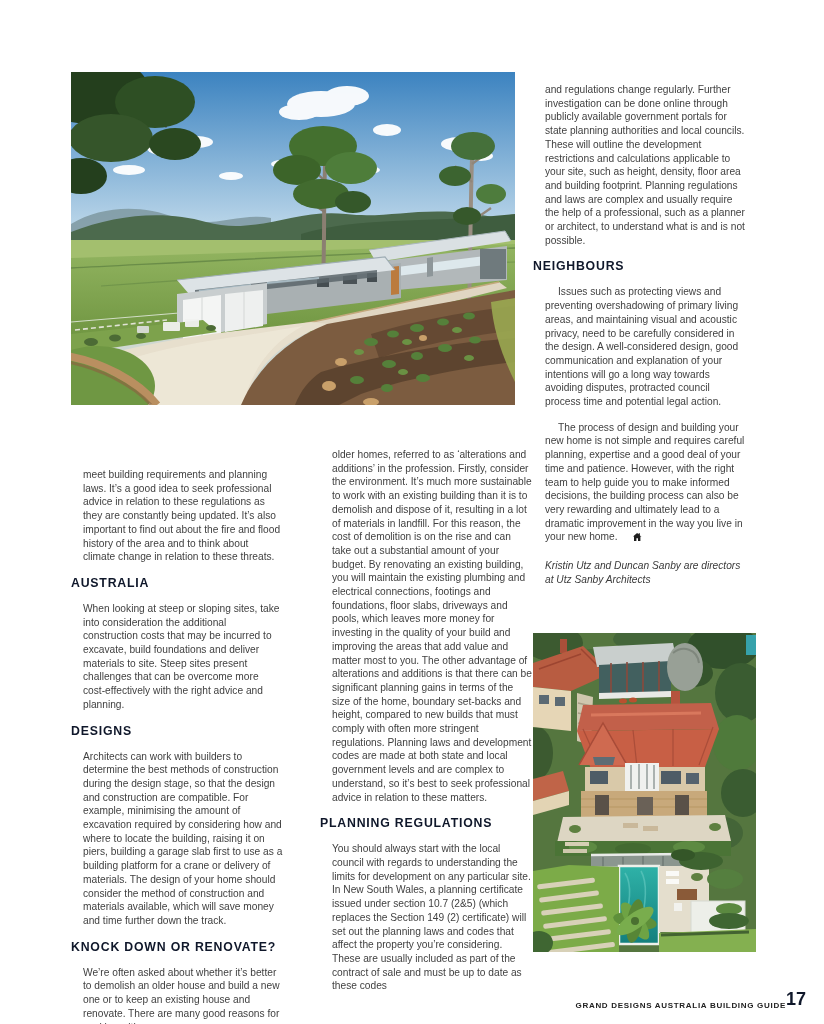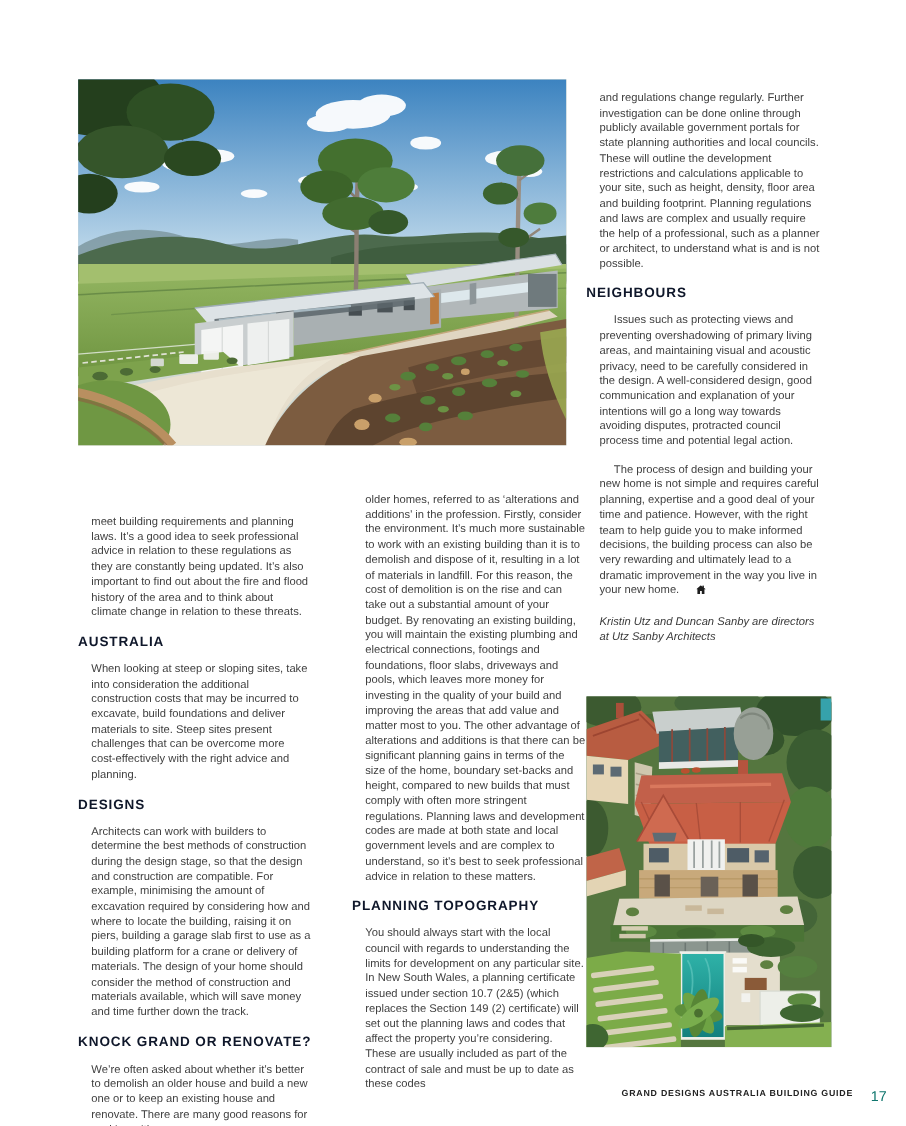--- a/index.html
+++ b/index.html
@@ -18,27 +18,27 @@
   .block{margin:12px;}
   .block.heading{
     font-weight:bold;color:#0f172a;font-size:12.3px;letter-spacing:.8px;
     margin:11px 0 3px 0;line-height:14px;
   }
   .block.para-indent{text-indent:13px;}
   .block.credit{font-style:italic;margin-top:15px;color:#3a3a3a;}
   .end-icon{display:inline-block;margin-left:3px;vertical-align:baseline;}
   .end-icon svg{display:inline-block;vertical-align:-1px;}
   .footer{
-    position:absolute;top:989px;right:18px;display:flex;align-items:flex-start;gap:16px;
+    position:absolute;top:989px;right:18px;display:flex;align-items:flex-end;
   }
   .footer .mag{
     font-weight:bold;font-size:8px;letter-spacing:.7px;color:#222;
   }
   .footer .pagenum{
-    font-size:13px;color:#0f766e;font-weight:normal;
+    font-size:18px;color:#0f172a;font-weight:bold;
   }
 </style>
 </head>
 <body>
 
 <div class="page">
 
   <div class="photo" id="photo-top">
     <svg width="444" height="333" viewBox="0 0 444 333" xmlns="http://www.w3.org/2000/svg">
       <defs>
@@ -194,27 +194,27 @@
       </g>
     </svg>
   </div>
 
   <div class="col" id="col-left">
       <div class="block para">meet building requirements and planning laws. It’s a good idea to seek professional advice in relation to these regulations as they are constantly being updated. It’s also important to find out about the fire and flood history of the area and to think about climate change in relation to these threats.</div>
       <div class="block heading">AUSTRALIA</div>
       <div class="block para">When looking at steep or sloping sites, take into consideration the additional construction costs that may be incurred to excavate, build foundations and deliver materials to site. Steep sites present challenges that can be overcome more cost-effectively with the right advice and planning.</div>
       <div class="block heading">DESIGNS</div>
       <div class="block para">Architects can work with builders to determine the best methods of construction during the design stage, so that the design and construction are compatible. For example, minimising the amount of excavation required by considering how and where to locate the building, raising it on piers, building a garage slab first to use as a building platform for a crane or delivery of materials. The design of your home should consider the method of construction and materials available, which will save money and time further down the track.</div>
-      <div class="block heading">KNOCK GRAND OR RENOVATE?</div>
+      <div class="block heading">KNOCK DOWN OR RENOVATE?</div>
       <div class="block para">We’re often asked about whether it’s better to demolish an older house and build a new one or to keep an existing house and renovate. There are many good reasons for working with</div>
     </div>
 
   <div class="col" id="col-mid">
       <div class="block para">older homes, referred to as ‘alterations and additions’ in the profession. Firstly, consider the environment. It’s much more sustainable to work with an existing building than it is to demolish and dispose of it, resulting in a lot of materials in landfill. For this reason, the cost of demolition is on the rise and can take out a substantial amount of your budget. By renovating an existing building, you will maintain the existing plumbing and electrical connections, footings and foundations, floor slabs, driveways and pools, which leaves more money for investing in the quality of your build and improving the areas that add value and matter most to you. The other advantage of alterations and additions is that there can be significant planning gains in terms of the size of the home, boundary set-backs and height, compared to new builds that must comply with often more stringent regulations. Planning laws and development codes are made at both state and local government levels and are complex to understand, so it’s best to seek professional advice in relation to these matters.</div>
-      <div class="block heading">PLANNING TOPOGRAPHY</div>
+      <div class="block heading">PLANNING REGULATIONS</div>
       <div class="block para">You should always start with the local council with regards to understanding the limits for development on any particular site. In New South Wales, a planning certificate issued under section 10.7 (2&amp;5) (which replaces the Section 149 (2) certificate) will set out the planning laws and codes that affect the property you’re considering. These are usually included as part of the contract of sale and must be up to date as these codes</div>
     </div>
 
   <div class="col" id="col-right">
       <div class="block para">and regulations change regularly. Further investigation can be done online through publicly available government portals for state planning authorities and local councils. These will outline the development restrictions and calculations applicable to your site, such as height, density, floor area and building footprint. Planning regulations and laws are complex and usually require the help of a professional, such as a planner or architect, to understand what is and is not possible.</div>
       <div class="block heading">NEIGHBOURS</div>
       <div class="block para-indent">Issues such as protecting views and preventing overshadowing of primary living areas, and maintaining visual and acoustic privacy, need to be carefully considered in the design. A well-considered design, good communication and explanation of your intentions will go a long way towards avoiding disputes, protracted council process time and potential legal action.</div>
       <div class="block para-indent">The process of design and building your new home is not simple and requires careful planning, expertise and a good deal of your time and patience. However, with the right team to help guide you to make informed decisions, the building process can also be very rewarding and ultimately lead to a dramatic improvement in the way you live in your new home.<span class="end-icon">
   <svg width="9" height="8" viewBox="0 0 9 8" xmlns="http://www.w3.org/2000/svg">
     <path d="M0 3.6 L4.1 0 L5.6 1.3 L5.6 0.3 L6.9 0.3 L6.9 2.4 L8.6 3.6 L7.4 3.6 L7.4 8 L5 8 L5 5.3 L3.4 5.3 L3.4 8 L1 8 L1 3.6 Z" fill="#1e1e1e"></path>

